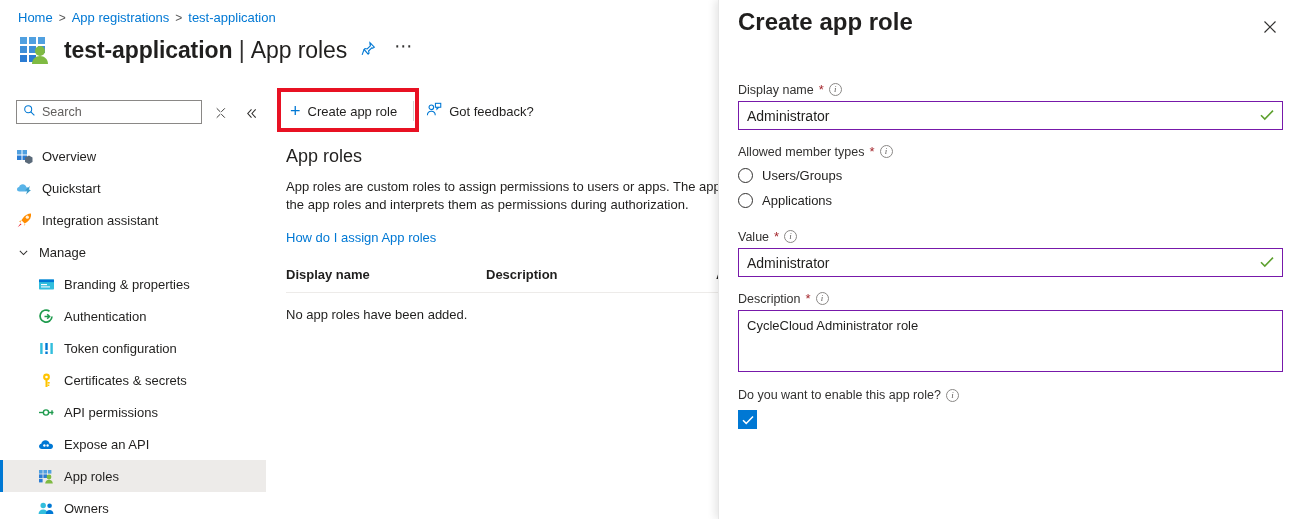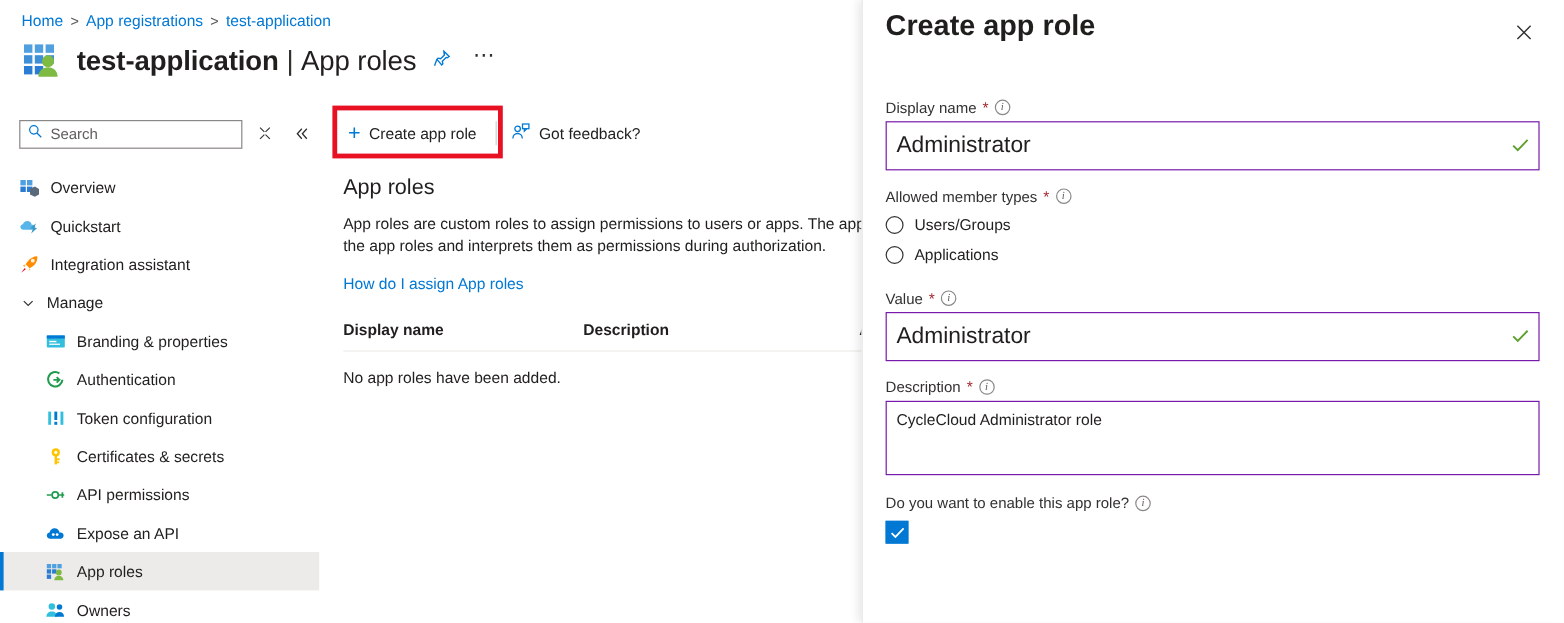--- a/index.html
+++ b/index.html
@@ -32,21 +32,21 @@
     letter-spacing: -0.1px; white-space: nowrap;
   }
   .page-title .sep { font-weight: 400; color: #323130; }
   .page-title .sub { font-weight: 400; color: #201f1e; }
   .title-action { color: #0078d4; font-size: 15px; cursor: pointer; padding: 2px 4px; }
   .title-dots { color: #323130; font-size: 18px; cursor: pointer; line-height: 10px; padding: 0 4px 8px; }
 
   
   .search-wrap {
     position: absolute; left: 16px; top: 100px;
-    display: flex; align-items: flex-start;
+    display: flex; align-items: flex-end;
   }
   .search-box {
     width: 186px; height: 24px; border: 1px solid #8a8886; background: #fff;
     display: flex; align-items: center; padding: 0 6px; gap: 6px;
   }
   .search-box .ph { font-size: 12.5px; color: #605e5c; }
   .icon-btn { width: 22px; height: 22px; display: flex; align-items: center;
     justify-content: center; color: #323130; cursor: pointer; }
 
   
@@ -115,23 +115,23 @@
   }
   .req { color: #a4262c; font-size: 13px; }
   .info-i {
     width: 13px; height: 13px; border: 1px solid #8a8886; border-radius: 50%;
     color: #605e5c; font-size: 9px; font-style: italic;
     display: inline-flex; align-items: center; justify-content: center;
     cursor: pointer; font-family: "Liberation Serif", serif; line-height: 1;
   }
 
   .txtinput {
-    width: 545px; height: 41px; border: 1px solid #7719aa; background: #fff;
+    width: 545px; height: 29px; border: 1px solid #7719aa; background: #fff;
     display: flex; align-items: center; padding: 0 8px;
-    font-size: 19px; color: #201f1e;
+    font-size: 14px; color: #201f1e;
   }
   .txtinput .val { flex: 1; }
   .check-ok { color: #5da02e; font-size: 14px; font-weight: 700; }
 
   .radio-group { margin-top: 2px; }
   .radio-row { display: flex; align-items: center; gap: 9px; height: 25px; cursor: pointer; }
   .radio {
     width: 15px; height: 15px; border-radius: 50%; border: 1px solid #323130;
     background: #fff; flex: 0 0 auto; position: relative;
   }

